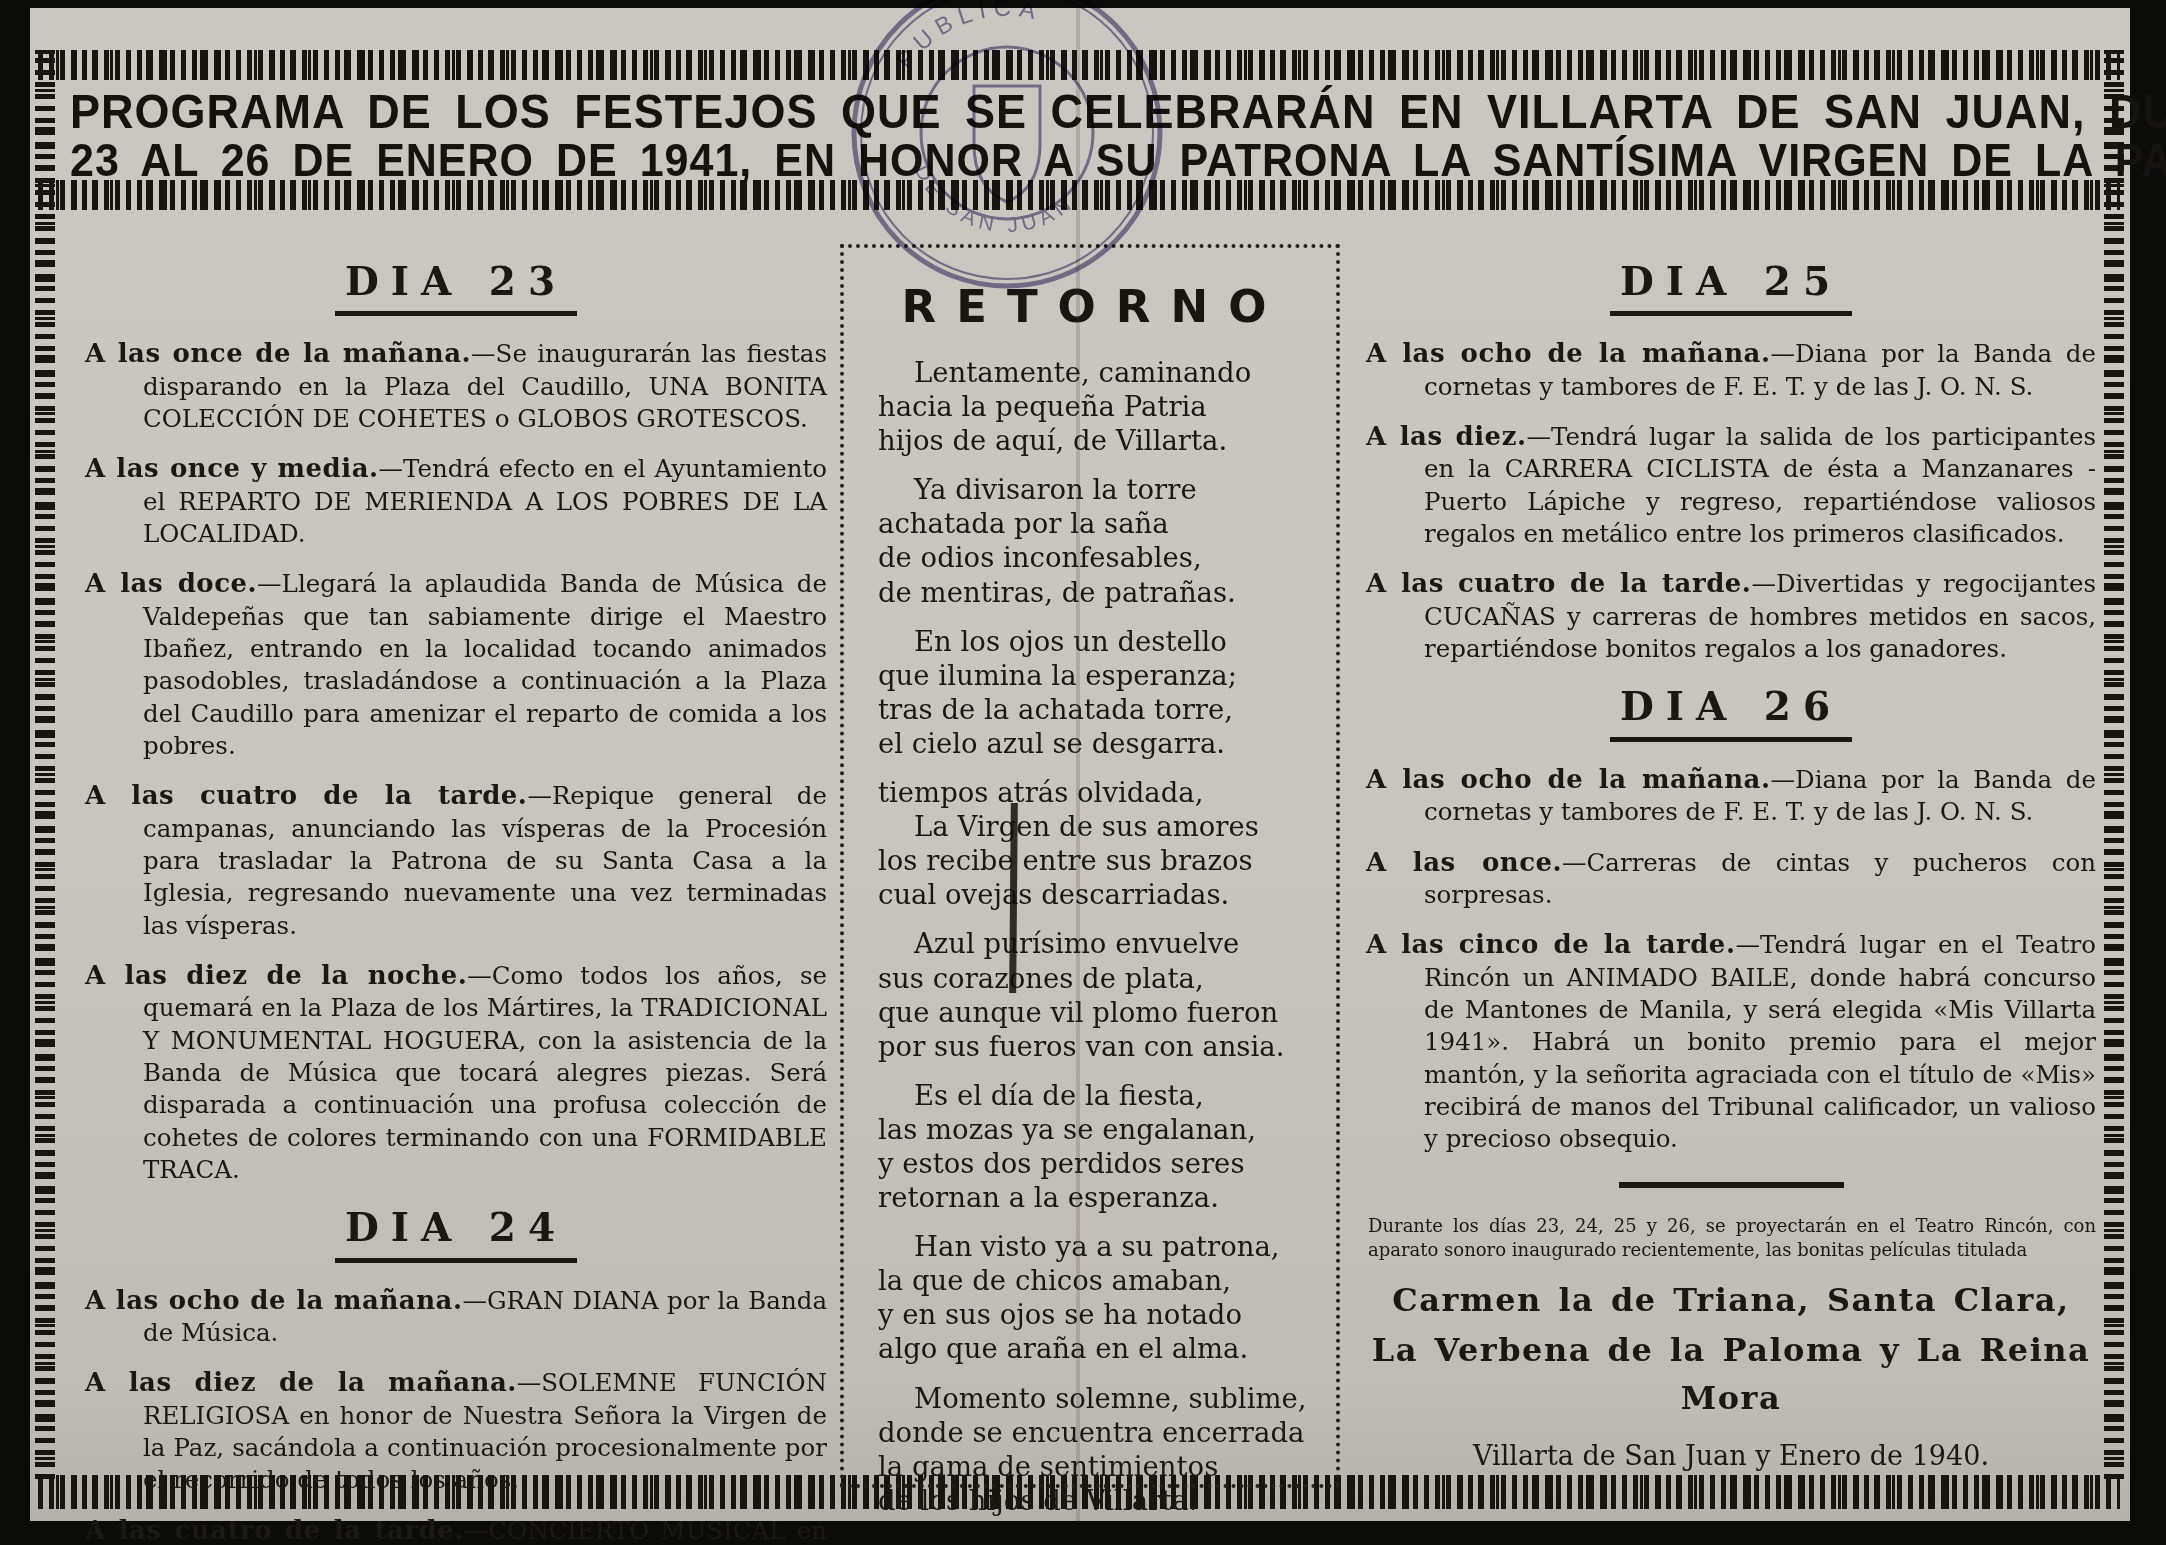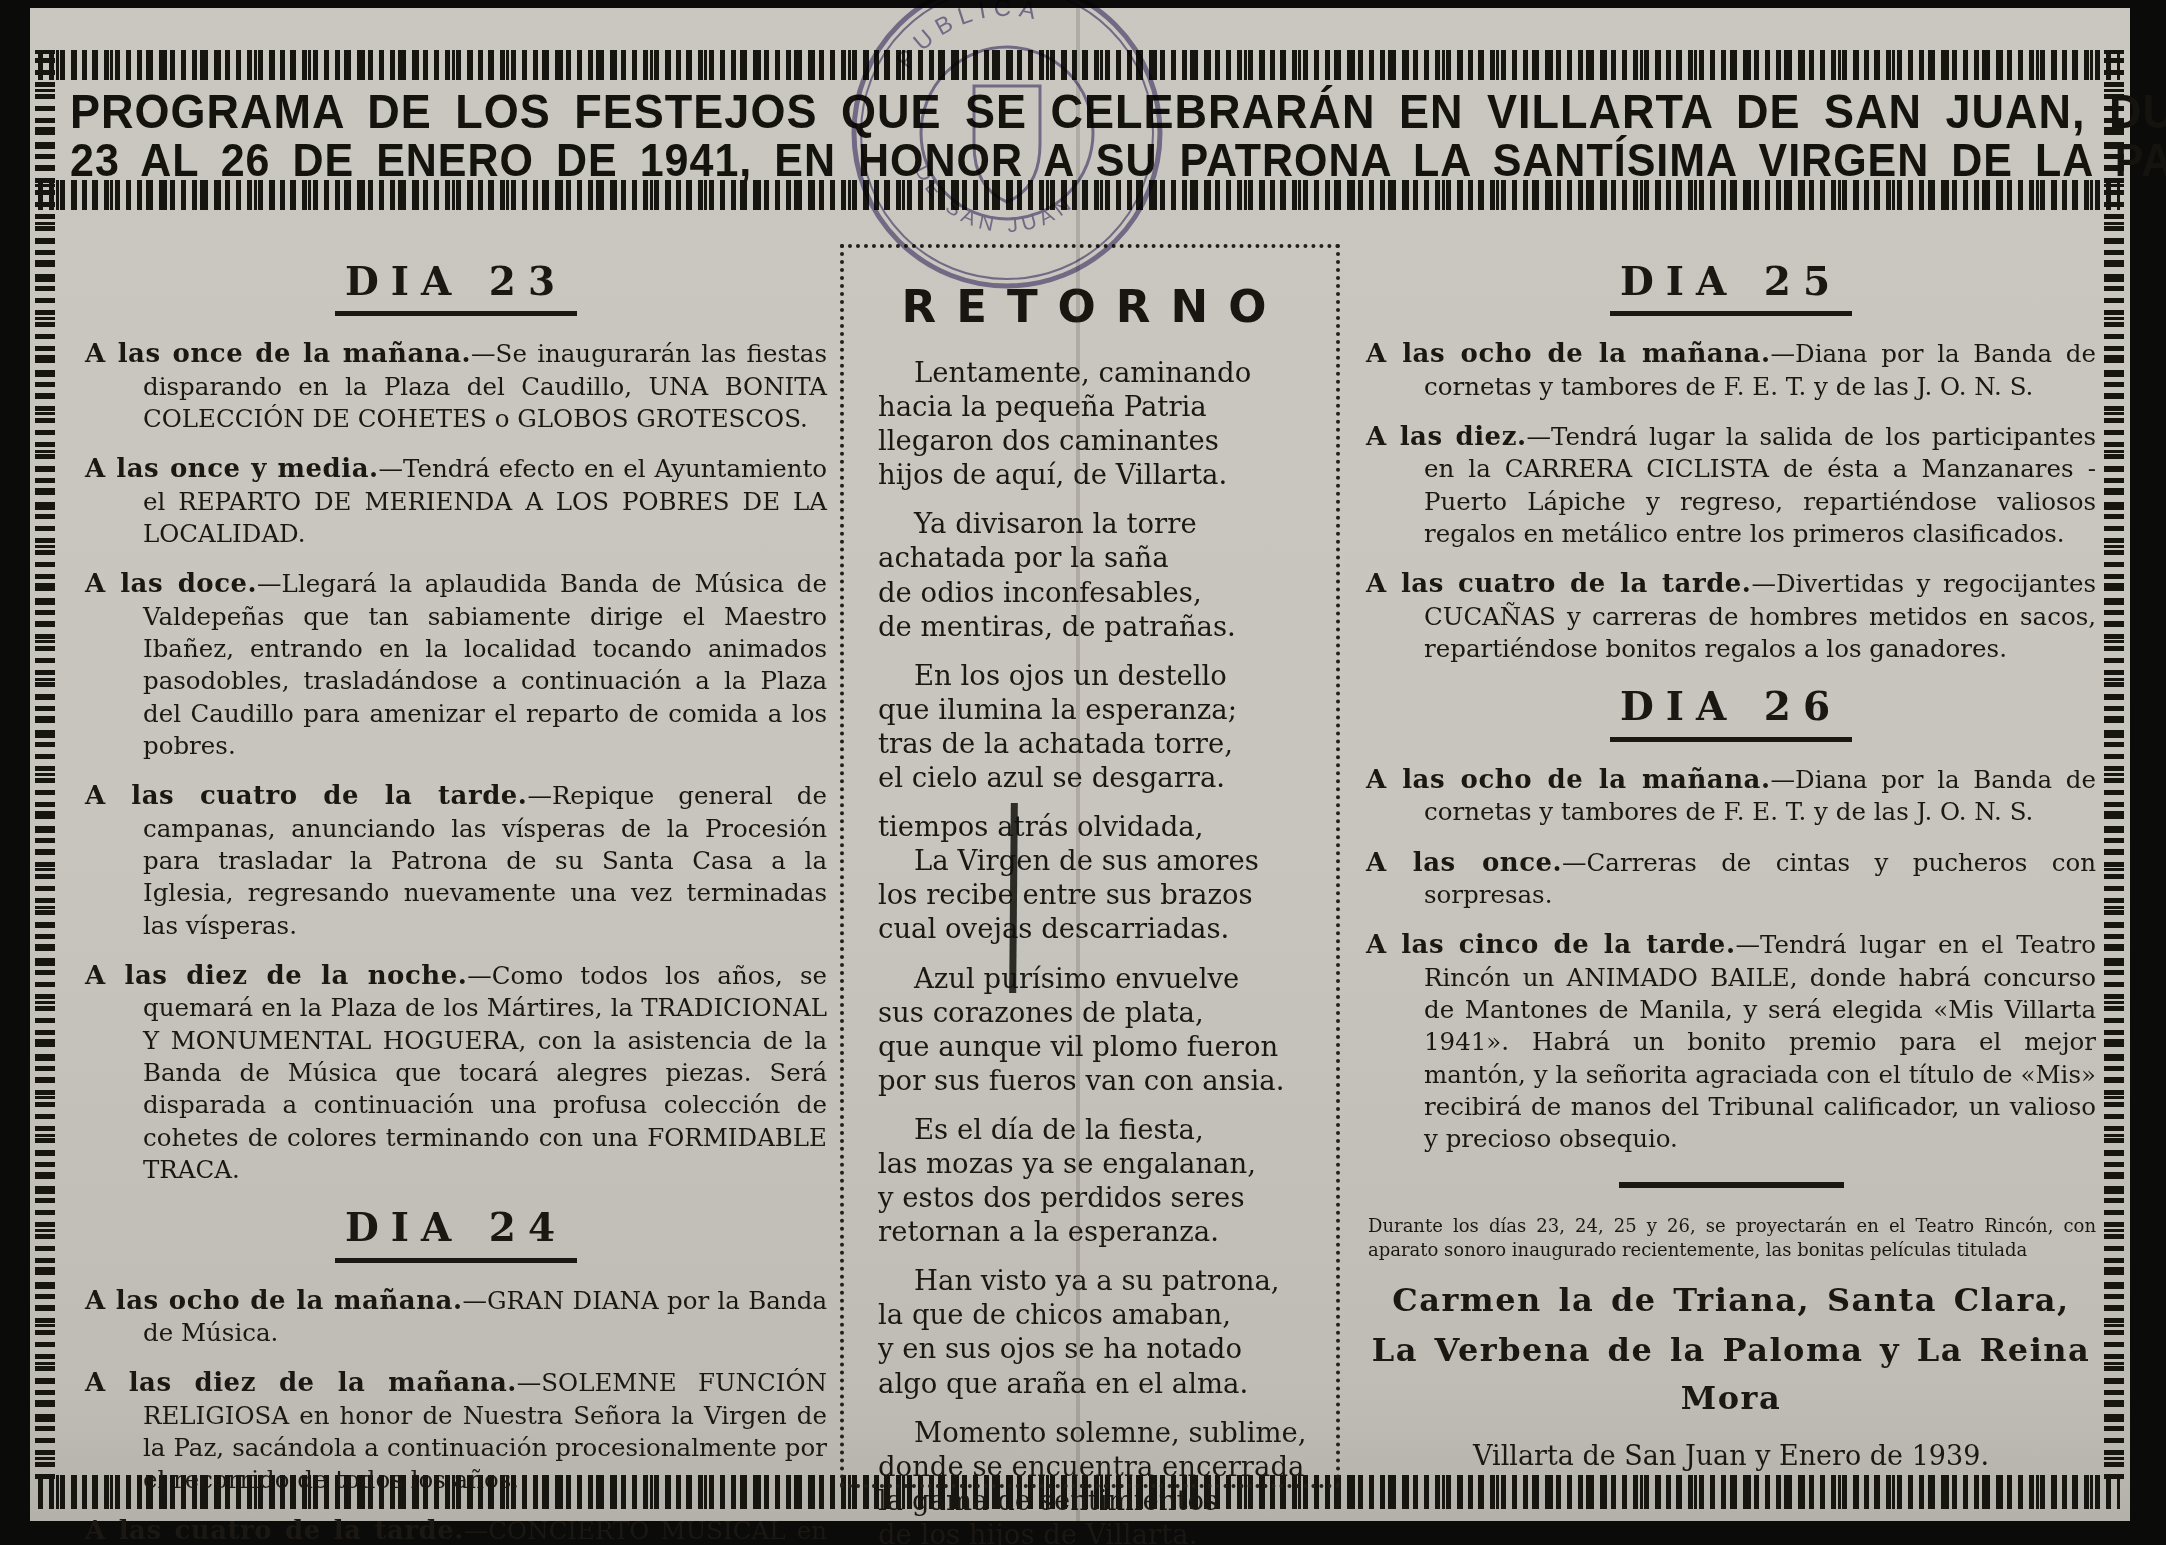--- a/index.html
+++ b/index.html
@@ -109,21 +109,20 @@
       <p class="item"><span class="lead">A las cuatro de la tarde.</span><span>—CONCIERTO MUSICAL en la Plaza de los Mártires, donde se elevarán globos grotescos y se dispararán morteros con sorpresa.</span></p>
 
     </div>
 
     <div class="poem-box">
       <div class="poem-title">RETORNO</div>
 
       <div class="stanza">
         <div class="pl first">Lentamente, caminando</div>
         <div class="pl">hacia la pequeña Patria</div>
-        <div class="pl">llegaron dos caminantes</div>
         <div class="pl">hijos de aquí, de Villarta.</div>
       </div>
       <div class="stanza">
         <div class="pl first">Ya divisaron la torre</div>
         <div class="pl">achatada por la saña</div>
         <div class="pl">de odios inconfesables,</div>
         <div class="pl">de mentiras, de patrañas.</div>
       </div>
       <div class="stanza">
         <div class="pl first">En los ojos un destello</div>
@@ -175,20 +174,20 @@
 
       <p class="item"><span class="lead">A las ocho de la mañana.</span><span>—Diana por la Banda de cornetas y tambores de F. E. T. y de las J. O. N. S.</span></p>
       <p class="item"><span class="lead">A las once.</span><span>—Carreras de cintas y pucheros con sorpresas.</span></p>
       <p class="item"><span class="lead">A las cinco de la tarde.</span><span>—Tendrá lugar en el Teatro Rincón un ANIMADO BAILE, donde habrá concurso de Mantones de Manila, y será elegida «Mis Villarta 1941». Habrá un bonito premio para el mejor mantón, y la señorita agraciada con el título de «Mis» recibirá de manos del Tribunal calificador, un valioso y precioso obsequio.</span></p>
 
       <div class="rule"></div>
 
       <p class="closing-par">Durante los días 23, 24, 25 y 26, se proyectarán en el Teatro Rincón, con aparato sonoro inaugurado recientemente, las bonitas películas titulada</p>
       <div class="films">Carmen la de Triana, Santa Clara,</div>
       <div class="films">La Verbena de la Paloma y La Reina Mora</div>
-      <div class="dateline">Villarta de San Juan y Enero de 1939.</div>
+      <div class="dateline">Villarta de San Juan y Enero de 1940.</div>
 
     </div>
 
     <div class="fold fold-center"></div>
     <div class="smudge"></div>
   </div>
 </div>
 
 </body></html>

